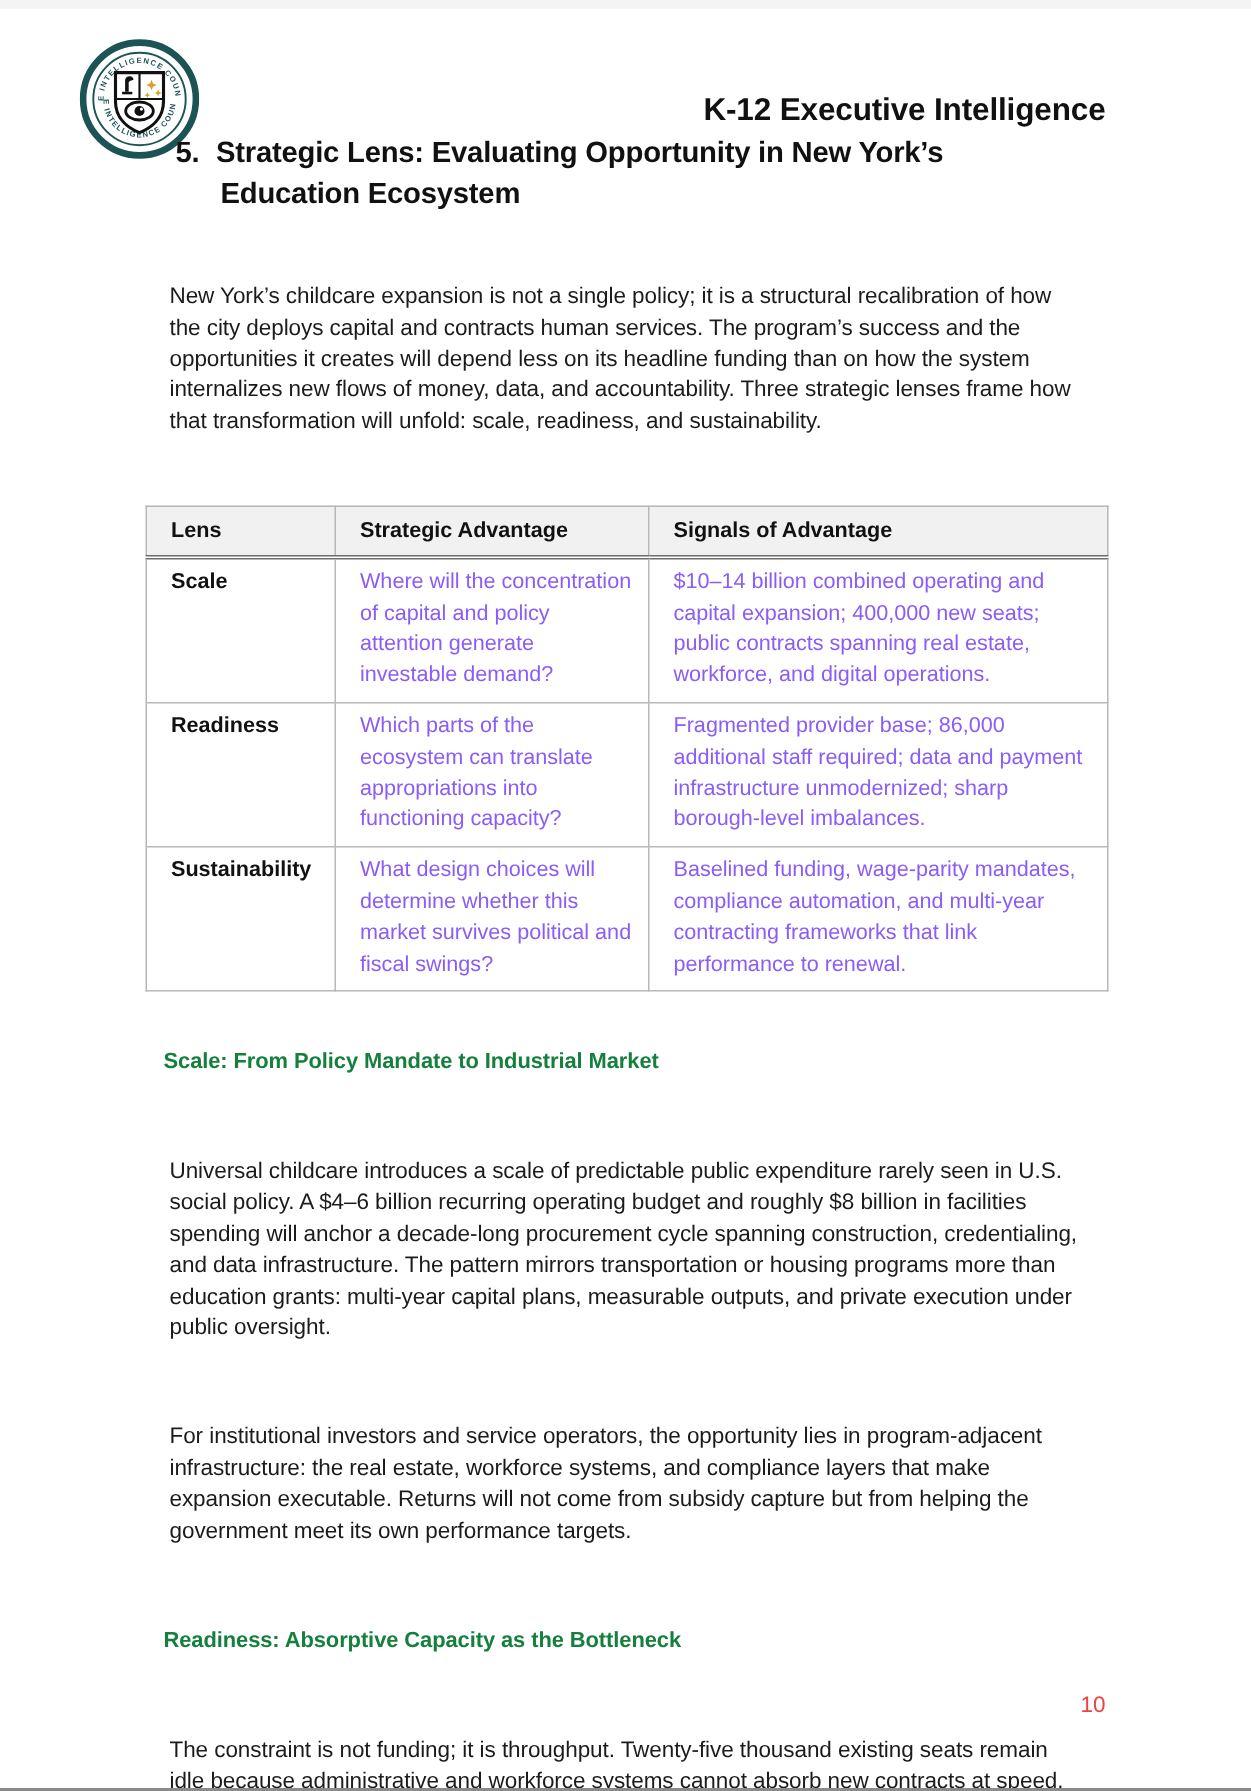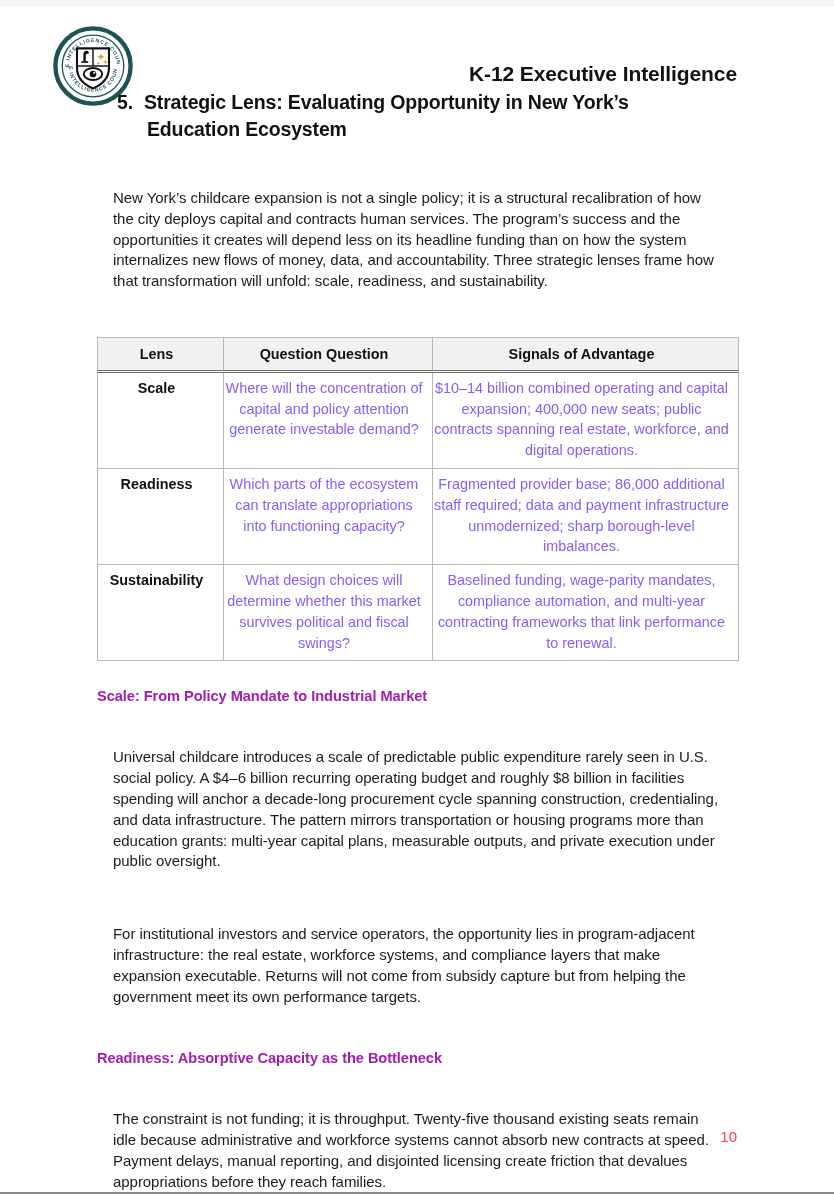--- a/index.html
+++ b/index.html
@@ -93,47 +93,47 @@
     font-size: 15px;
     line-height: 20.8px;
     color: #1b1b1b;
     letter-spacing: -0.05px;
   }
   .gap-intro { height: 29px; }
   .gap-para  { height: 20px; }
   .gap-sub   { height: 25px; }
 
   h2.subheading {
-    margin: 0;
+    margin: 12px;
     font-size: 14.6px;
     line-height: 20px;
     font-weight: bold;
-    color: #a21caf;
+    color: #15803d;
     letter-spacing: -0.05px;
   }
 
   
   table.lens-table {
     border-collapse: collapse;
     width: 641px;
     table-layout: fixed;
     font-size: 14.4px;
     margin: 0;
   }
   table.lens-table col.c1 { width: 126px; }
   table.lens-table col.c2 { width: 209px; }
   table.lens-table col.c3 { width: 306px; }
 
   table.lens-table th,
   table.lens-table td {
     border: 1px solid #b8b8b8;
-    padding: 5px 8px 7px 0;
+    padding: 5px 8px 7px 16px;
     vertical-align: top;
     line-height: 20.8px;
-    text-align: center;
+    text-align: left;
   }
   table.lens-table thead th {
     background: #f1f1f1;
     font-weight: bold;
     color: #111111;
     border-bottom: 3px double #6e6e6e;
     padding-top: 6px;
     padding-bottom: 5px;
   }
   table.lens-table tbody td { color: #8b5cf6; }
@@ -209,21 +209,21 @@
     <div class="table-block">
       <table class="lens-table">
         <colgroup>
             <col class="c1">
             <col class="c2">
             <col class="c3">
           </colgroup>
         <thead>
           <tr>
             <th>Lens</th>
-            <th>Question Question</th>
+            <th>Strategic Advantage</th>
             <th>Signals of Advantage</th>
           </tr>
         </thead>
         <tbody>
           <tr>
             <td class="lens-name">Scale</td>
             <td>Where will the concentration of capital and policy attention generate investable demand?</td>
             <td>$10–14 billion combined operating and capital expansion; 400,000 new seats; public contracts spanning real estate, workforce, and digital operations.</td>
           </tr>
           <tr>

